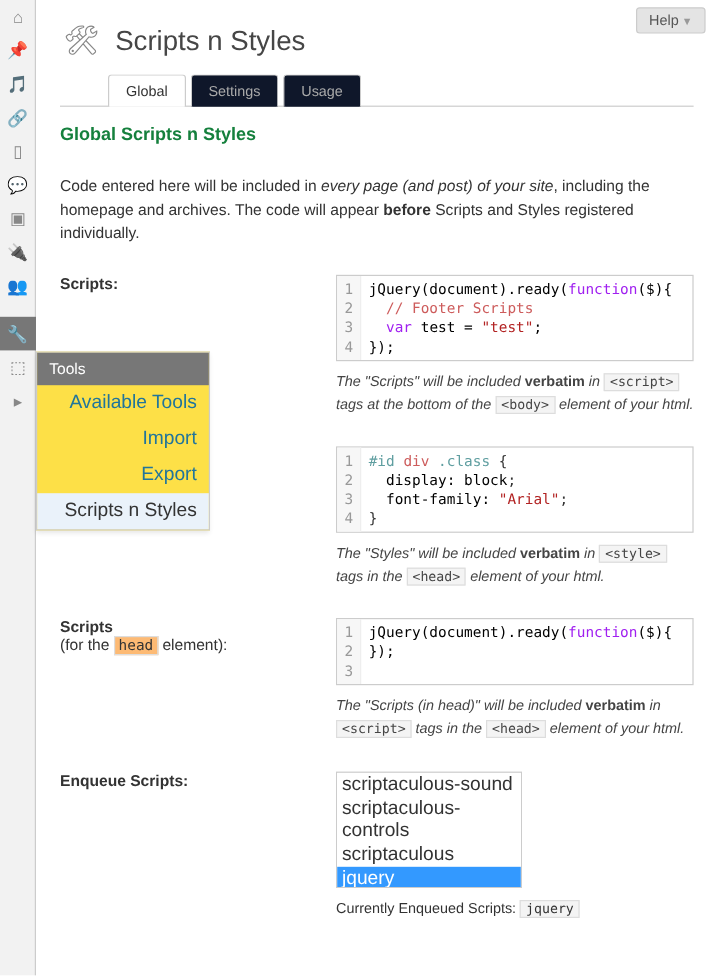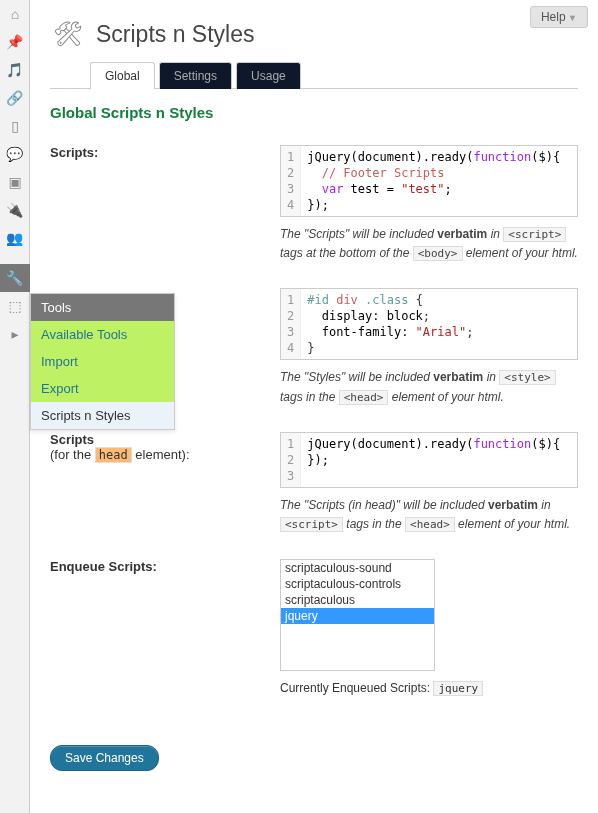--- a/index.html
+++ b/index.html
@@ -2,23 +2,23 @@
 <html><head>
 <meta charset="utf-8">
 <style>
 * { margin: 0; padding: 0; box-sizing: border-box; }
 body { font-family: sans-serif; font-size: 13px; color: #333; background: #fff; width: 598px; height: 813px; position: relative; overflow: hidden; }
 
 .icon-sidebar { position: absolute; left: 0; top: 0; width: 30px; height: 813px; background: #f2f2f2; border-right: 1px solid #ccc; }
 .icon-sidebar .icon { width: 30px; height: 28px; display: flex; align-items: center; justify-content: center; color: #888; font-size: 14px; }
 .icon-sidebar .icon.active { background: #777; color: #fff; }
 
-.flyout { position: absolute; left: 30px; top: 293px; width: 145px; background: #bef264; border: 1px solid #ccc; box-shadow: 0 2px 4px rgba(0,0,0,0.1); z-index: 10; }
+.flyout { position: absolute; left: 30px; top: 293px; width: 145px; background: #fde047; border: 1px solid #ccc; box-shadow: 0 2px 4px rgba(0,0,0,0.1); z-index: 10; }
 .flyout-header { background: #777; color: #fff; padding: 6px 10px; font-size: 13px; }
-.flyout-item { padding: 6px 10px; color: #21759b; font-size: 13px; cursor: pointer; }
+.flyout-item { padding: 6px 10px; color: #21759b; font-size: 16px; cursor: pointer; text-align: right; }
 .flyout-item.current { background: #eaf2fa; color: #333; font-weight: normal; }
 
 .main { position: absolute; left: 30px; top: 0; right: 0; padding: 10px 20px 20px 20px; }
 
 .help-btn { position: absolute; right: 10px; top: 6px; background: #e4e4e4; border: 1px solid #ccc; border-radius: 3px; padding: 3px 10px; font-size: 12px; color: #555; }
 .help-btn::after { content: " ▼"; color: #999; font-size: 9px; }
 
 .page-header { display: flex; align-items: center; gap: 10px; margin-top: 6px; margin-bottom: 10px; }
 .page-icon { width: 36px; height: 36px; display: flex; align-items: center; justify-content: center; font-size: 24px; color: #888; }
 .page-title { font-size: 23px; font-weight: normal; color: #464646; }
@@ -48,21 +48,21 @@
 .tok-com { color: #cd5c5c; }
 .tok-tag { color: #cd5c5c; }
 .tok-prop { color: #000; }
 .tok-sel { color: #5f9ea0; }
 .tok-jq { color: #000; }
 
 .desc { font-size: 12px; font-style: italic; color: #444; margin-top: 8px; line-height: 1.6; }
 .desc .cd { background: #f4f4f4; border: 1px solid #ddd; padding: 0 4px; font-family: Consolas, monospace; font-style: normal; font-size: 11px; }
 .desc strong { font-weight: bold; font-style: normal; }
 
-.listbox { width: 155px; height: 112px; border: 1px solid #ccc; overflow-y: scroll; font-size: 12px; background: #fff; }
+.listbox { width: 155px; height: 97px; border: 1px solid #ccc; overflow-y: scroll; font-size: 16px; background: #fff; }
 .listbox-item { padding: 1px 4px; cursor: pointer; }
 .listbox-item.selected { background: #3399ff; color: #fff; }
 
 .enqueued-text { font-size: 12px; margin-top: 10px; }
 .enqueued-text .cd { background: #f4f4f4; border: 1px solid #ddd; padding: 0 4px; font-family: Consolas, monospace; font-size: 11px; }
 
 .save-btn { background: #21759b; color: #fff; border: 1px solid #1d6588; border-radius: 12px; padding: 5px 14px; font-size: 12px; cursor: pointer; margin-top: 25px; box-shadow: inset 0 1px 0 rgba(255,255,255,0.2); }
 </style>
 </head>
 <body>
@@ -95,20 +95,23 @@
 <div class="main">
   <div class="help-btn">Help</div>
   <div class="page-header">
     <div class="page-icon">🛠</div>
     <div class="page-title">Scripts n Styles</div>
   </div>
 
   <div class="tabs" id="tabs"><span class="tab active">Global</span><span class="tab">Settings</span><span class="tab">Usage</span></div>
 
   <div class="section-title">Global Scripts n Styles</div>
+  <p class="intro">
+    <span>Code entered here will be included in </span><em>every page (and post) of your site</em><span>, including the homepage and archives. The code will appear </span><strong>before</strong><span> Scripts and Styles registered individually.</span>
+  </p>
 
   
   <div class="row">
     <div class="row-label"><strong>Scripts:</strong></div>
     <div class="row-content">
       <div class="code-block">
         <div class="gutter" id="gutter-scripts">
             <div>1</div>
             <div>2</div>
             <div>3</div>

